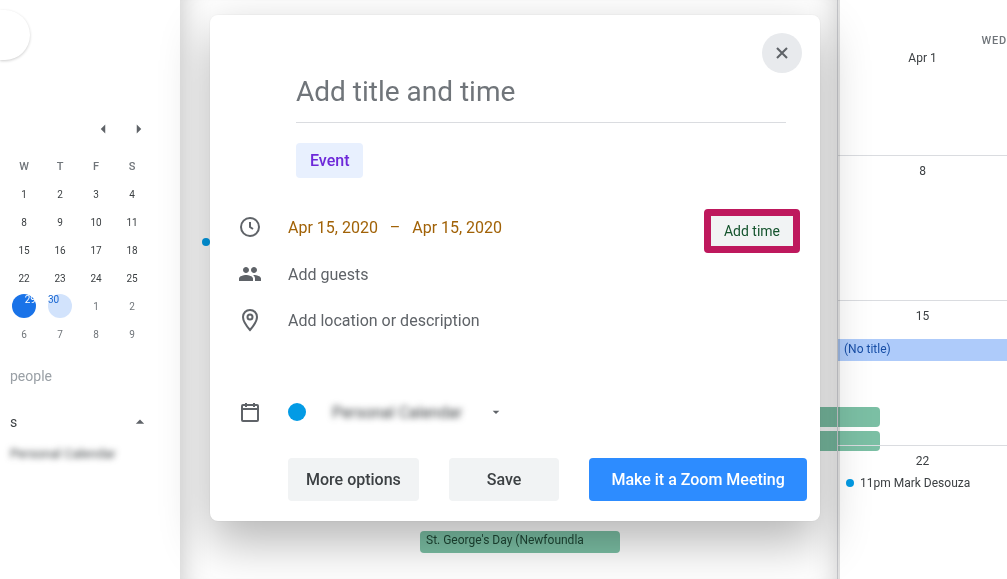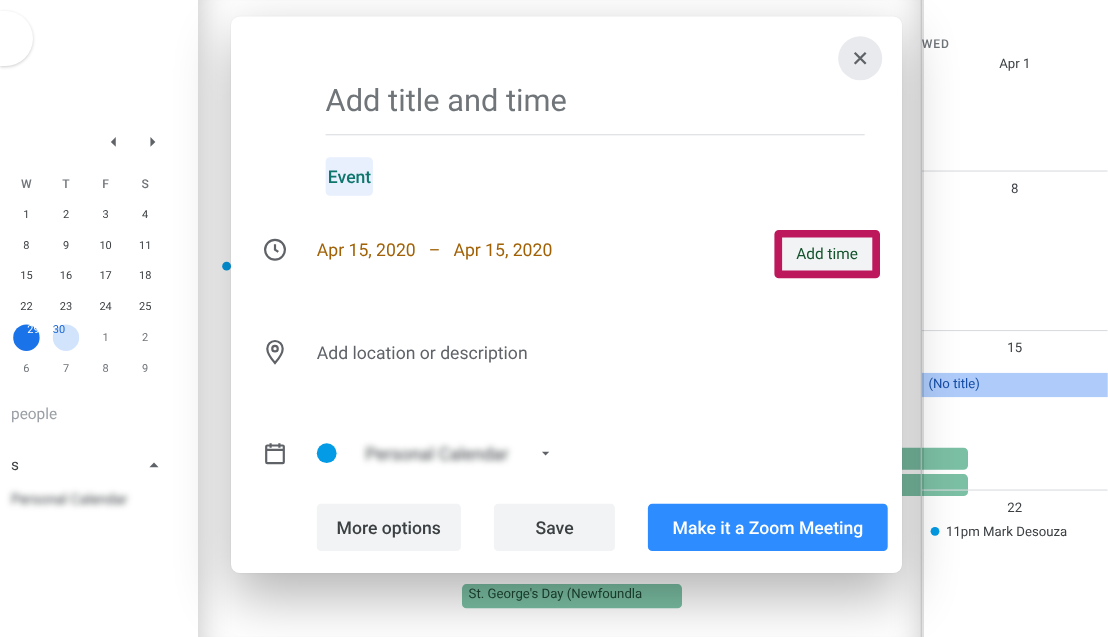--- a/index.html
+++ b/index.html
@@ -20,40 +20,40 @@
     .dim{color:#70757a;}
     .search-people{ margin-top:12px; padding:8px 4px; color:#9aa0a6; font-size:14px;}
     .cal-list-header{display:flex;justify-content:space-between;align-items:center;padding:8px 20px 8px 4px;font-size:14px;color:#3c4043;margin-top:12px;}
     .cal-list-header svg{color:#5f6368;}
     .cal-item{display:flex;align-items:center;gap:10px;padding:6px 4px;}
     .blurred{filter:blur(3px);}
 
     
     .main-grid { position:absolute; left:180px; right:0; top:0; bottom:0; background:#fff;}
     .wed-col{position:absolute; right:0; top:0; width:170px; border-left:1px solid #dadce0;height:100%;}
-    .wed-head{color:#70757a;font-size:11px;font-weight:500;text-align:left;padding-top:34px;letter-spacing:0.8px;}
+    .wed-head{color:#70757a;font-size:11px;font-weight:500;text-align:right;padding-top:34px;letter-spacing:0.8px;}
     .wed-date{font-size:12px;text-align:center;margin-top:4px;color:#3c4043;}
     .week-cell{border-top:1px solid #dadce0;height:145px;position:relative;}
     .week-cell .daynum{position:absolute;top:8px;left:50%;transform:translateX(-50%);font-size:12px;color:#3c4043;}
     .no-title-chip{position:absolute;top:38px;left:0;height:22px;background:#aecbfa;font-size:12px;padding:3px 6px;color:#174ea6;width:170px;border-radius:0;}
     .event-dot-row{display:flex;align-items:center;gap:6px;position:absolute;top:30px;left:8px;font-size:12px;text-align:center;}
     .dot{width:8px;height:8px;border-radius:50%;}
     .chiprow{position:absolute;left:240px;height:20px;background:#7bbfa4;border-radius:4px;width:400px;}
     .stg-chip{position:absolute;left:240px;top:531px;height:22px;background:#7bbfa4;border-radius:4px;padding:2px 6px;font-size:12px;color:#1e4634;width:200px;white-space:nowrap;overflow:hidden;}
 
     
     .overlay-shadow{position:absolute;left:180px;top:0;width:660px;height:579px;pointer-events:none;
       box-shadow: inset 30px 0 30px -30px rgba(0,0,0,0.25), inset -30px 0 30px -30px rgba(0,0,0,0.25);}
     .modal{position:absolute;left:210px;top:15px;width:610px;height:506px;background:#fff;border-radius:8px;
       box-shadow:0 20px 50px rgba(0,0,0,0.3), 0 0 0 1px rgba(0,0,0,0.02);}
     .close-btn{position:absolute;right:18px;top:18px;width:40px;height:40px;border-radius:50%;background:#e8eaed;display:flex;align-items:center;justify-content:center;cursor:pointer;}
     .close-btn svg{color:#5f6368;}
     .title-input{position:absolute;left:86px;top:60px;width:490px;border:none;border-bottom:1px solid #dadce0;font-size:28px;color:#5f6368;padding-bottom:14px;outline:none;background:transparent;}
     .title-input::placeholder{color:#70757a;}
-    .event-tab{position:absolute;left:86px;top:128px;background:#e8f0fe;color:#0f766e;font-size:16px;font-weight:500;padding:8px 2px;border-radius:4px;}
+    .event-tab{position:absolute;left:86px;top:128px;background:#e8f0fe;color:#6d28d9;font-size:16px;font-weight:500;padding:8px 14px;border-radius:4px;}
     .row{position:absolute;left:28px;display:flex;align-items:center;gap:26px;}
     .row svg{color:#5f6368;flex-shrink:0;}
     .row .txt{font-size:16px;color:#a16207;}
     .row .ph{color:#5f6368;}
     .r-time{top:200px;}
     .add-time-btn{position:absolute;right:20px;top:194px;background:#f1f3f4;border:7px solid #be185d;border-radius:4px;padding:7px 13px;font-size:14px;color:#14532d;cursor:pointer;}
     .r-guests{top:247px;}
     .r-loc{top:293px;}
     .r-desc{top:339px;}
     .r-cal{top:385px;}
@@ -179,20 +179,26 @@
         <path d="M12 7v5l3 2"></path>
       </svg>
     <span class="txt">
       <span>Apr 15, 2020</span>
       &nbsp;&nbsp;<span>–</span>&nbsp;&nbsp;
       <span>Apr 15, 2020</span>
     </span>
   </div>
   <button class="add-time-btn">Add time</button>
 
+  <div class="row r-guests">
+    <svg width="24" height="24" viewBox="0 0 24 24" fill="currentColor">
+        <path d="M16 11c1.66 0 3-1.34 3-3s-1.34-3-3-3-3 1.34-3 3 1.34 3 3 3zm-8 0c1.66 0 3-1.34 3-3S9.66 5 8 5 5 6.34 5 8s1.34 3 3 3zm0 2c-2.33 0-7 1.17-7 3.5V19h14v-2.5c0-2.33-4.67-3.5-7-3.5zm8 0c-.29 0-.62.02-.97.05 1.16.84 1.97 1.97 1.97 3.45V19h6v-2.5c0-2.33-4.67-3.5-7-3.5z"></path>
+      </svg>
+    <span class="txt ph">Add guests</span>
+  </div>
 
   <div class="row r-loc">
     <svg width="24" height="24" viewBox="0 0 24 24" fill="none" stroke="currentColor" stroke-width="2">
         <path d="M12 2C8 2 5 5 5 9c0 5 7 13 7 13s7-8 7-13c0-4-3-7-7-7z"></path>
         <circle cx="12" cy="9" r="2.5"></circle>
       </svg>
     <span class="txt ph">Add location or description</span>
   </div>
 
 

